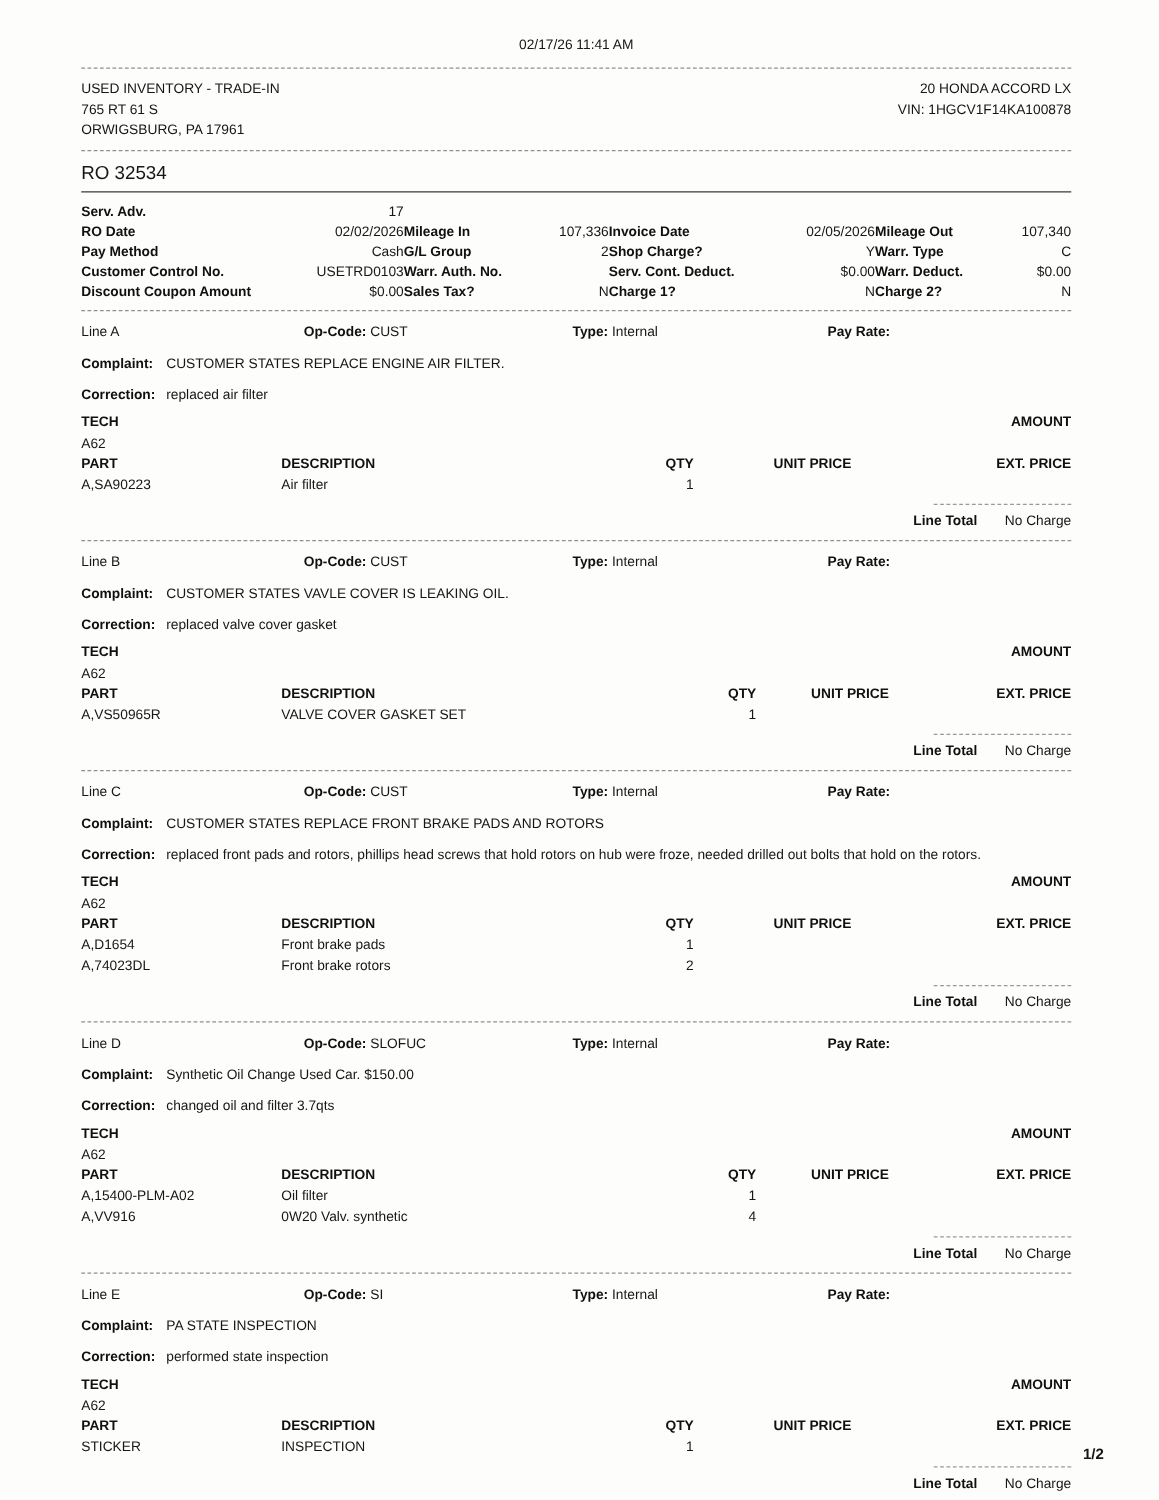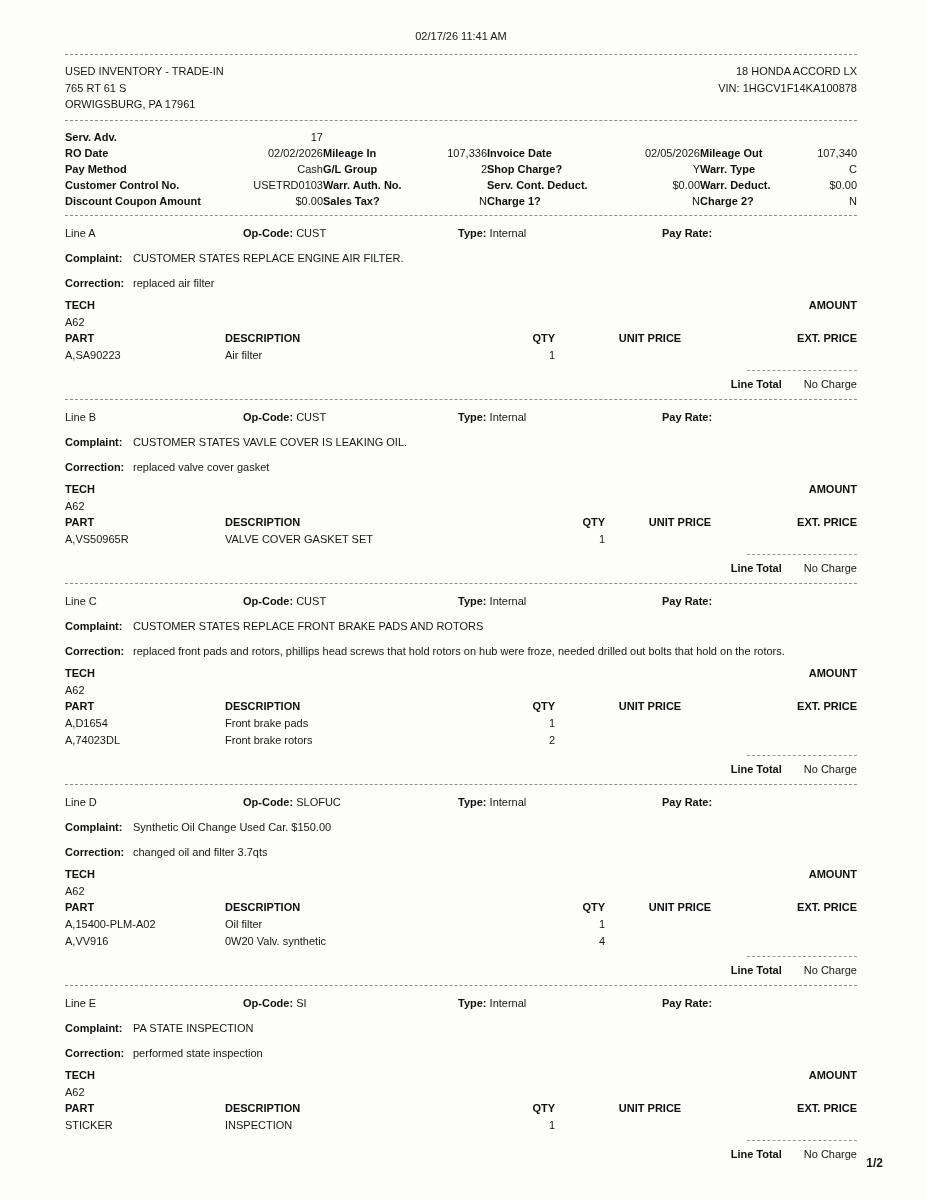--- a/index.html
+++ b/index.html
@@ -68,27 +68,28 @@
 
   <div class="dash m1"></div>
 
   <div class="party">
     <div class="left">
       <div>USED INVENTORY - TRADE-IN</div>
       <div>765 RT 61 S</div>
       <div>ORWIGSBURG, PA 17961</div>
     </div>
     <div class="right">
-      <div>18 HONDA ACCORD LX</div>
+      <div>20 HONDA ACCORD LX</div>
       <div>VIN: 1HGCV1F14KA100878</div>
     </div>
   </div>
 
   <div class="dash m2"></div>
 
+  <div class="ro-number">RO 32534</div>
 
   <div class="details">
     <div class="drow">
       <b class="dl">Serv. Adv.</b>
         <span class="dv">17</span>
       <b class="dl"></b>
         <span class="dv"></span>
       <b class="dl"></b>
         <span class="dv"></span>
       <b class="dl"></b>

